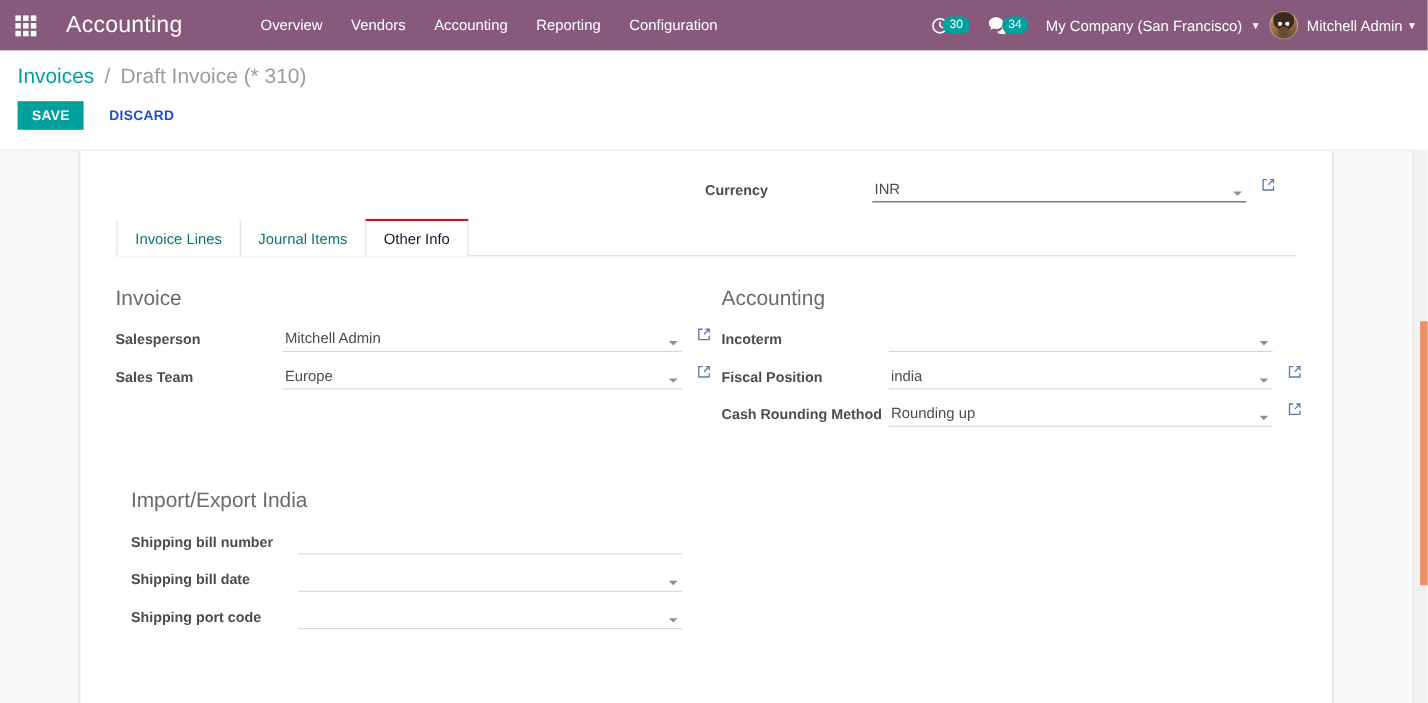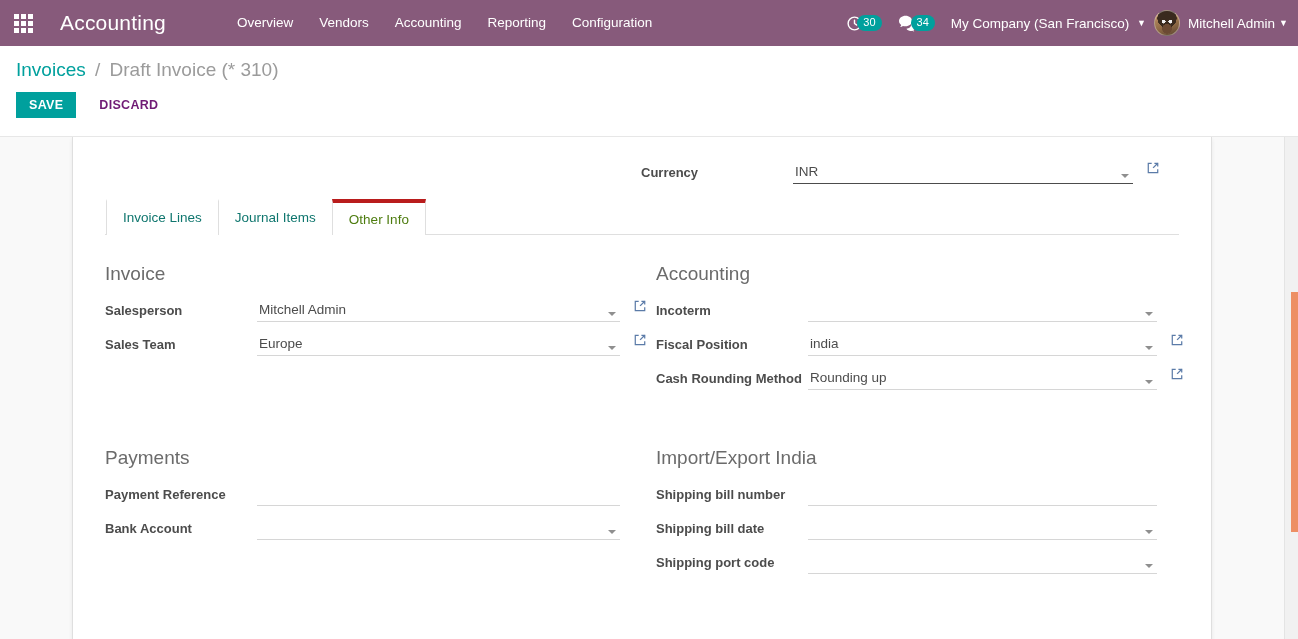--- a/index.html
+++ b/index.html
@@ -129,21 +129,21 @@
     border: 0;
     font-size: 12.5px;
     font-weight: bold;
     letter-spacing: .3px;
     padding: 6px 13px;
     cursor: pointer;
     font-family: inherit;
   }
   .btn-discard {
     background: transparent;
-    color: #701a75;
+    color: #1d4ed8;
     border: 0;
     font-size: 12.5px;
     font-weight: bold;
     letter-spacing: .3px;
     padding: 6px 13px;
     margin-left: 10px;
     cursor: pointer;
     font-family: inherit;
     text-align: right;
   }
@@ -215,22 +215,22 @@
     border: 1px solid #dfdfdf;
     border-bottom: 0;
     background: #ffffff;
     margin-bottom: -1px;
     cursor: pointer;
     white-space: nowrap;
     border-top: 2px solid transparent;
   }
   .tab + .tab { margin-left: -1px; }
   .tab.active {
-    color: #4d7c0f;
-    border-top: 4px solid #b91c1c;
+    color: #0f172a;
+    border-top: 2px solid #b91c1c;
     background: #ffffff;
     position: relative;
     z-index: 2;
   }
 
   
   .cols {
     display: flex;
     padding-top: 26px;
   }
@@ -493,38 +493,20 @@
               </span>
             </div>
           </div>
         </div>
       </div>
 
       <div class="spacer-mid"></div>
 
       <div class="cols" style="padding-top:0;">
 
-        <div class="col">
-          <div class="group-title">Payments</div>
-
-          <div class="frow">
-            <div class="lbl">Payment Reference</div>
-            <div class="fval">
-              <div class="input">&nbsp;</div>
-            </div>
-          </div>
-
-          <div class="frow">
-            <div class="lbl">Bank Account</div>
-            <div class="fval">
-              <div class="input">&nbsp;</div>
-              <span class="dd-caret"></span>
-            </div>
-          </div>
-        </div>
 
         <div class="col right">
           <div class="group-title">Import/Export India</div>
 
 
           <div class="frow">
             <div class="lbl">Shipping bill number</div>
             <div class="fval">
               <div class="input">&nbsp;</div>
             </div>

